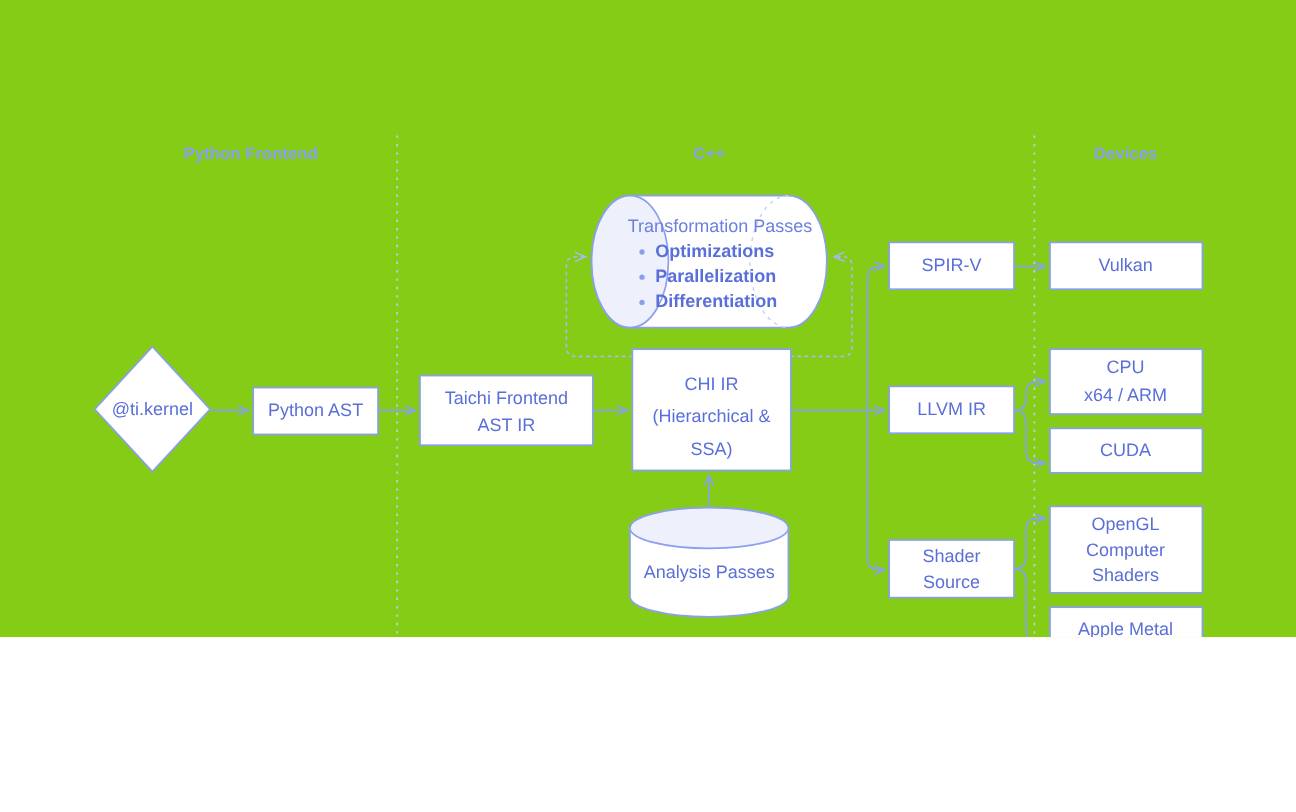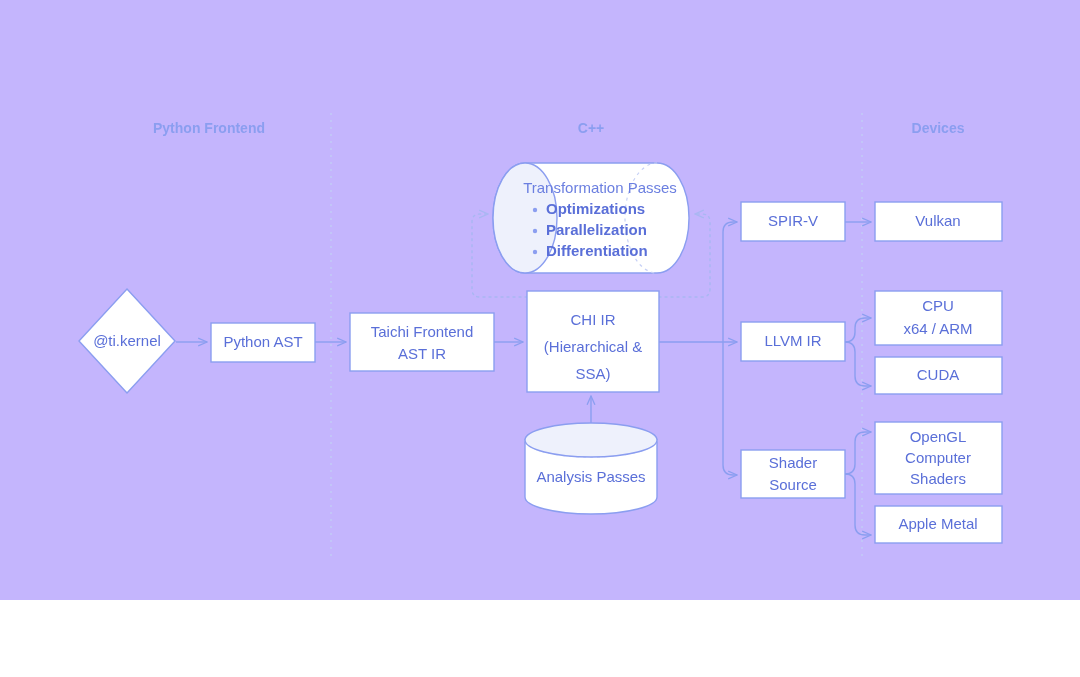--- a/index.html
+++ b/index.html
@@ -6,22 +6,22 @@
     margin: 0;
     padding: 0;
     background: #ffffff;
   }
   body {
     font-family: "Liberation Sans", sans-serif;
   }
   #stage {
     position: relative;
     width: 1080px;
-    height: 600px;
-    background: #c4b5fd;
+    height: 531px;
+    background: #84cc16;
     overflow: hidden;
   }
   svg.layer {
     position: absolute;
     left: 0;
     top: 0;
     width: 1080px;
     height: 677px;
   }
   .node-text {

